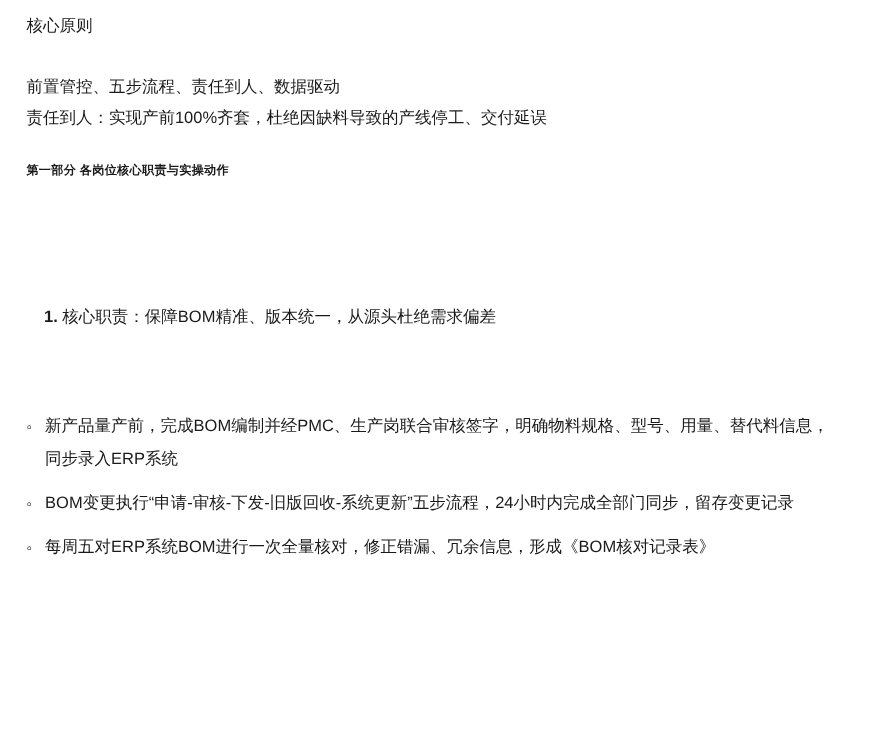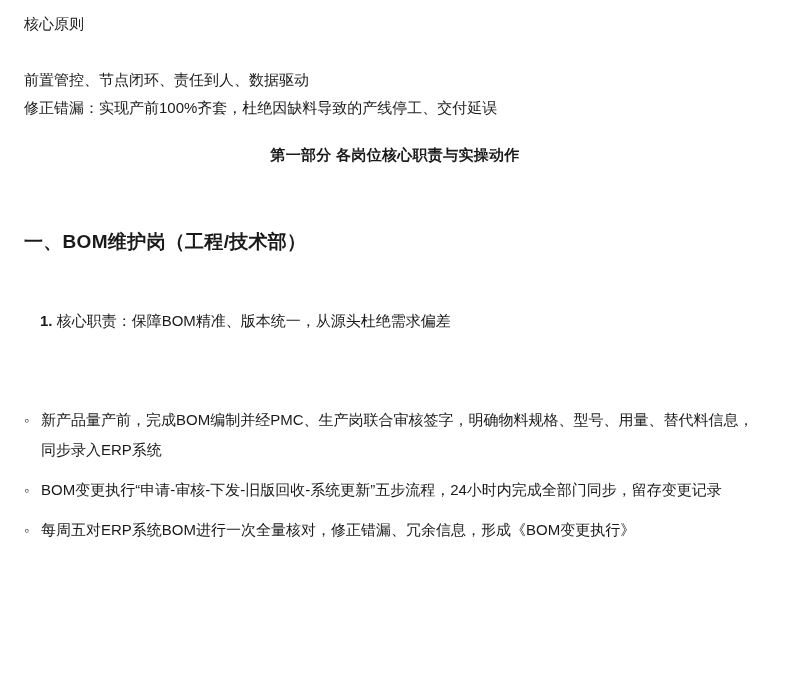--- a/index.html
+++ b/index.html
@@ -29,26 +29,25 @@
   .h-principles {
     font-size: 15px;
     line-height: 24px;
     margin: 4px 0 0 0;
     font-weight: 400;
   }
   .spacer-lg { height: 30px; }
   .spacer-md { height: 18px; }
   .spacer-sm { height: 10px; }
   .section-title {
-    font-size: 15px;
+    font-size: 11px;
     font-weight: bold;
     line-height: 30px;
     margin: 0;
     letter-spacing: 0.3px;
-    text-align: center;
   }
   .sub-title {
     font-size: 19px;
     font-weight: bold;
     line-height: 32px;
     margin: 0;
     letter-spacing: 0.3px;
   }
   .numbered {
     font-size: 15px;
@@ -75,30 +74,29 @@
 </style>
 </head>
 <body>
 
 <div class="page">
 
   <div class="h-principles">核心原则</div>
 
   <div class="spacer-lg"></div>
 
-  <div class="doc-line">前置管控、节点闭环、责任到人、数据驱动</div>
-  <div class="doc-line">修正错漏：实现产前100%齐套，杜绝因缺料导致的产线停工、交付延误</div>
+  <div class="doc-line">前置管控、五步流程、责任到人、数据驱动</div>
+  <div class="doc-line">责任到人：实现产前100%齐套，杜绝因缺料导致的产线停工、交付延误</div>
 
   <div class="spacer-md"></div>
 
   <div class="section-title">第一部分 各岗位核心职责与实操动作</div>
 
   <div style="height:56px"></div>
 
-  <div class="sub-title">一、BOM维护岗（工程/技术部）</div>
 
   <div style="height:32px"></div>
 
   <div class="numbered">
     <b>1.</b>
     <span>核心职责：保障BOM精准、版本统一，从源头杜绝需求偏差</span>
   </div>
 
   <div style="height:26px"></div>
 
@@ -114,16 +112,16 @@
 
   <div class="bullet-item">
     <span class="marker">◦</span>
     <span class="bullet-text">BOM变更执行“申请-审核-下发-旧版回收-系统更新”五步流程，24小时内完成全部门同步，留存变更记录</span>
   </div>
 
   <div class="spacer-sm"></div>
 
   <div class="bullet-item">
     <span class="marker">◦</span>
-    <span class="bullet-text">每周五对ERP系统BOM进行一次全量核对，修正错漏、冗余信息，形成《BOM变更执行》</span>
+    <span class="bullet-text">每周五对ERP系统BOM进行一次全量核对，修正错漏、冗余信息，形成《BOM核对记录表》</span>
   </div>
 
 </div>
 
 </body></html>

